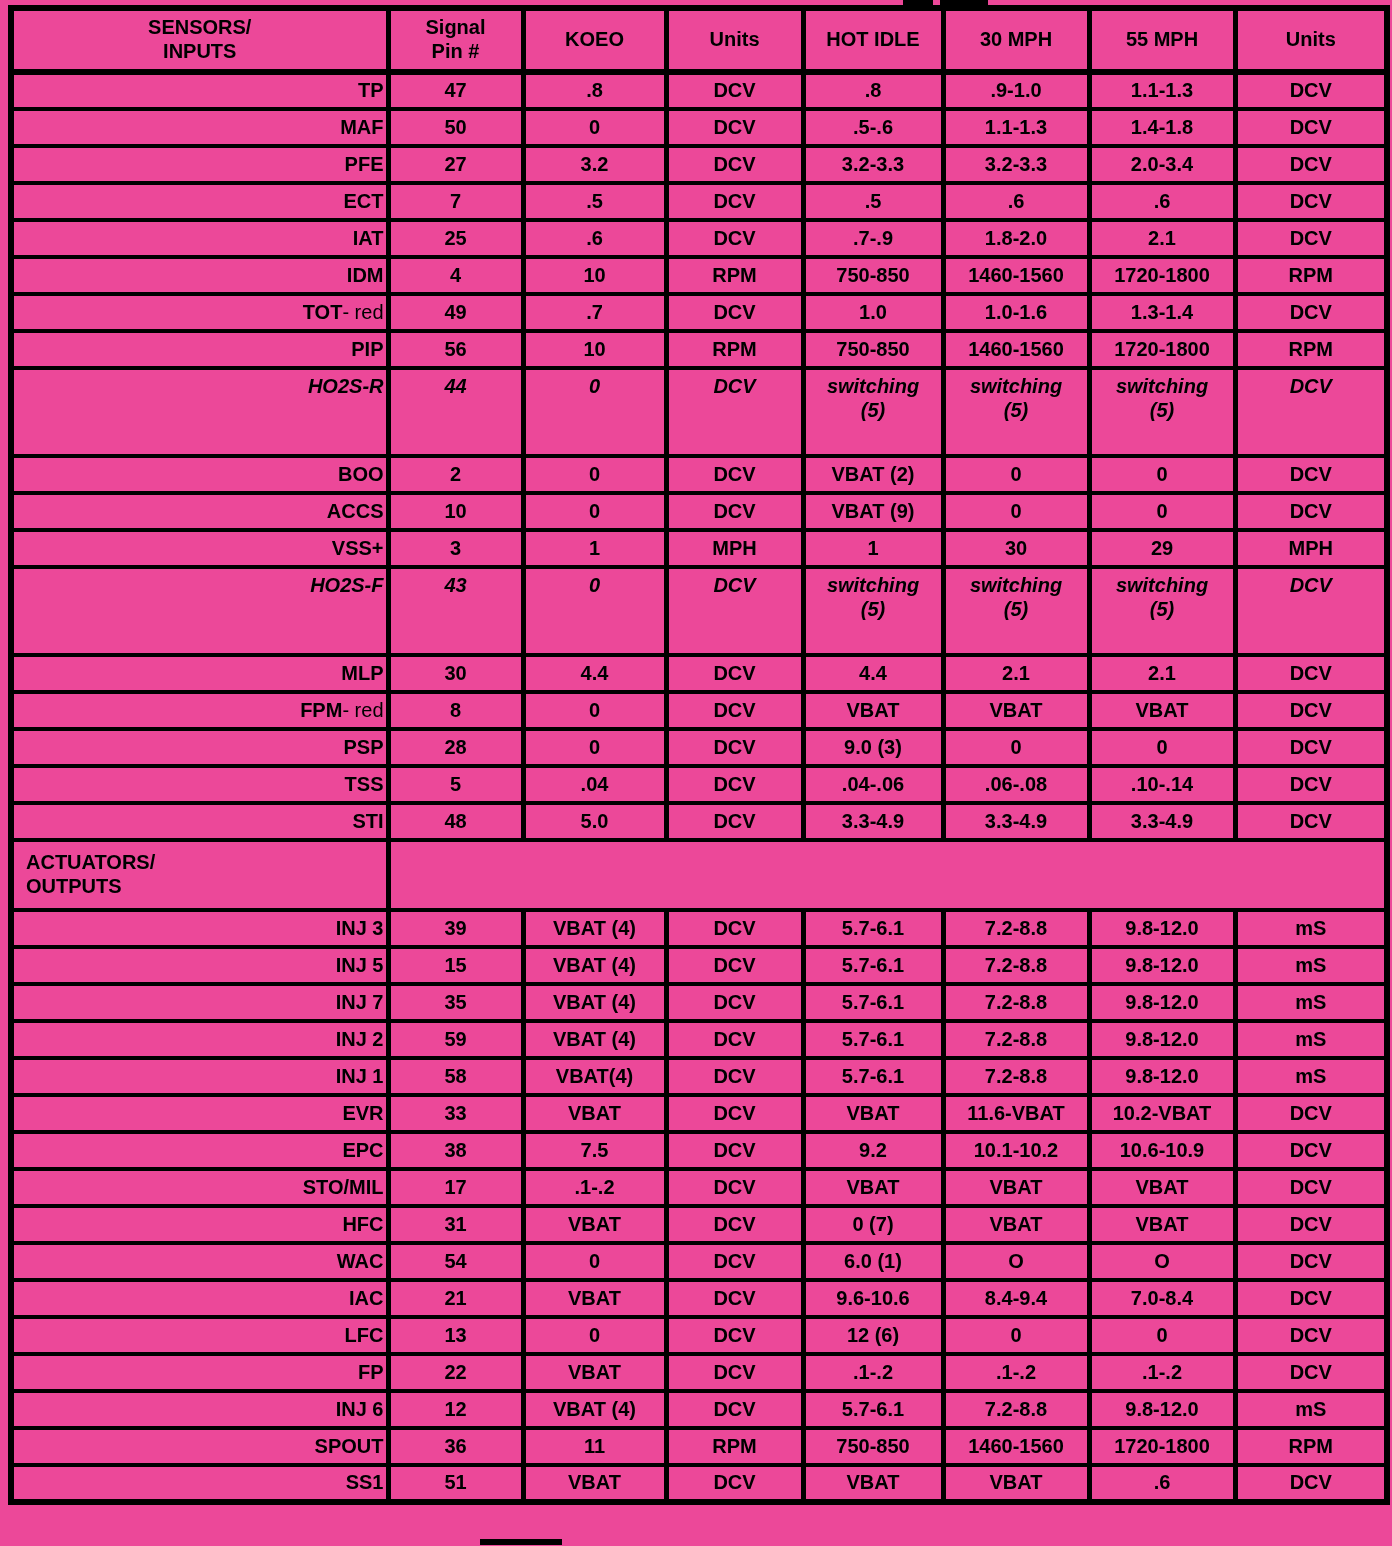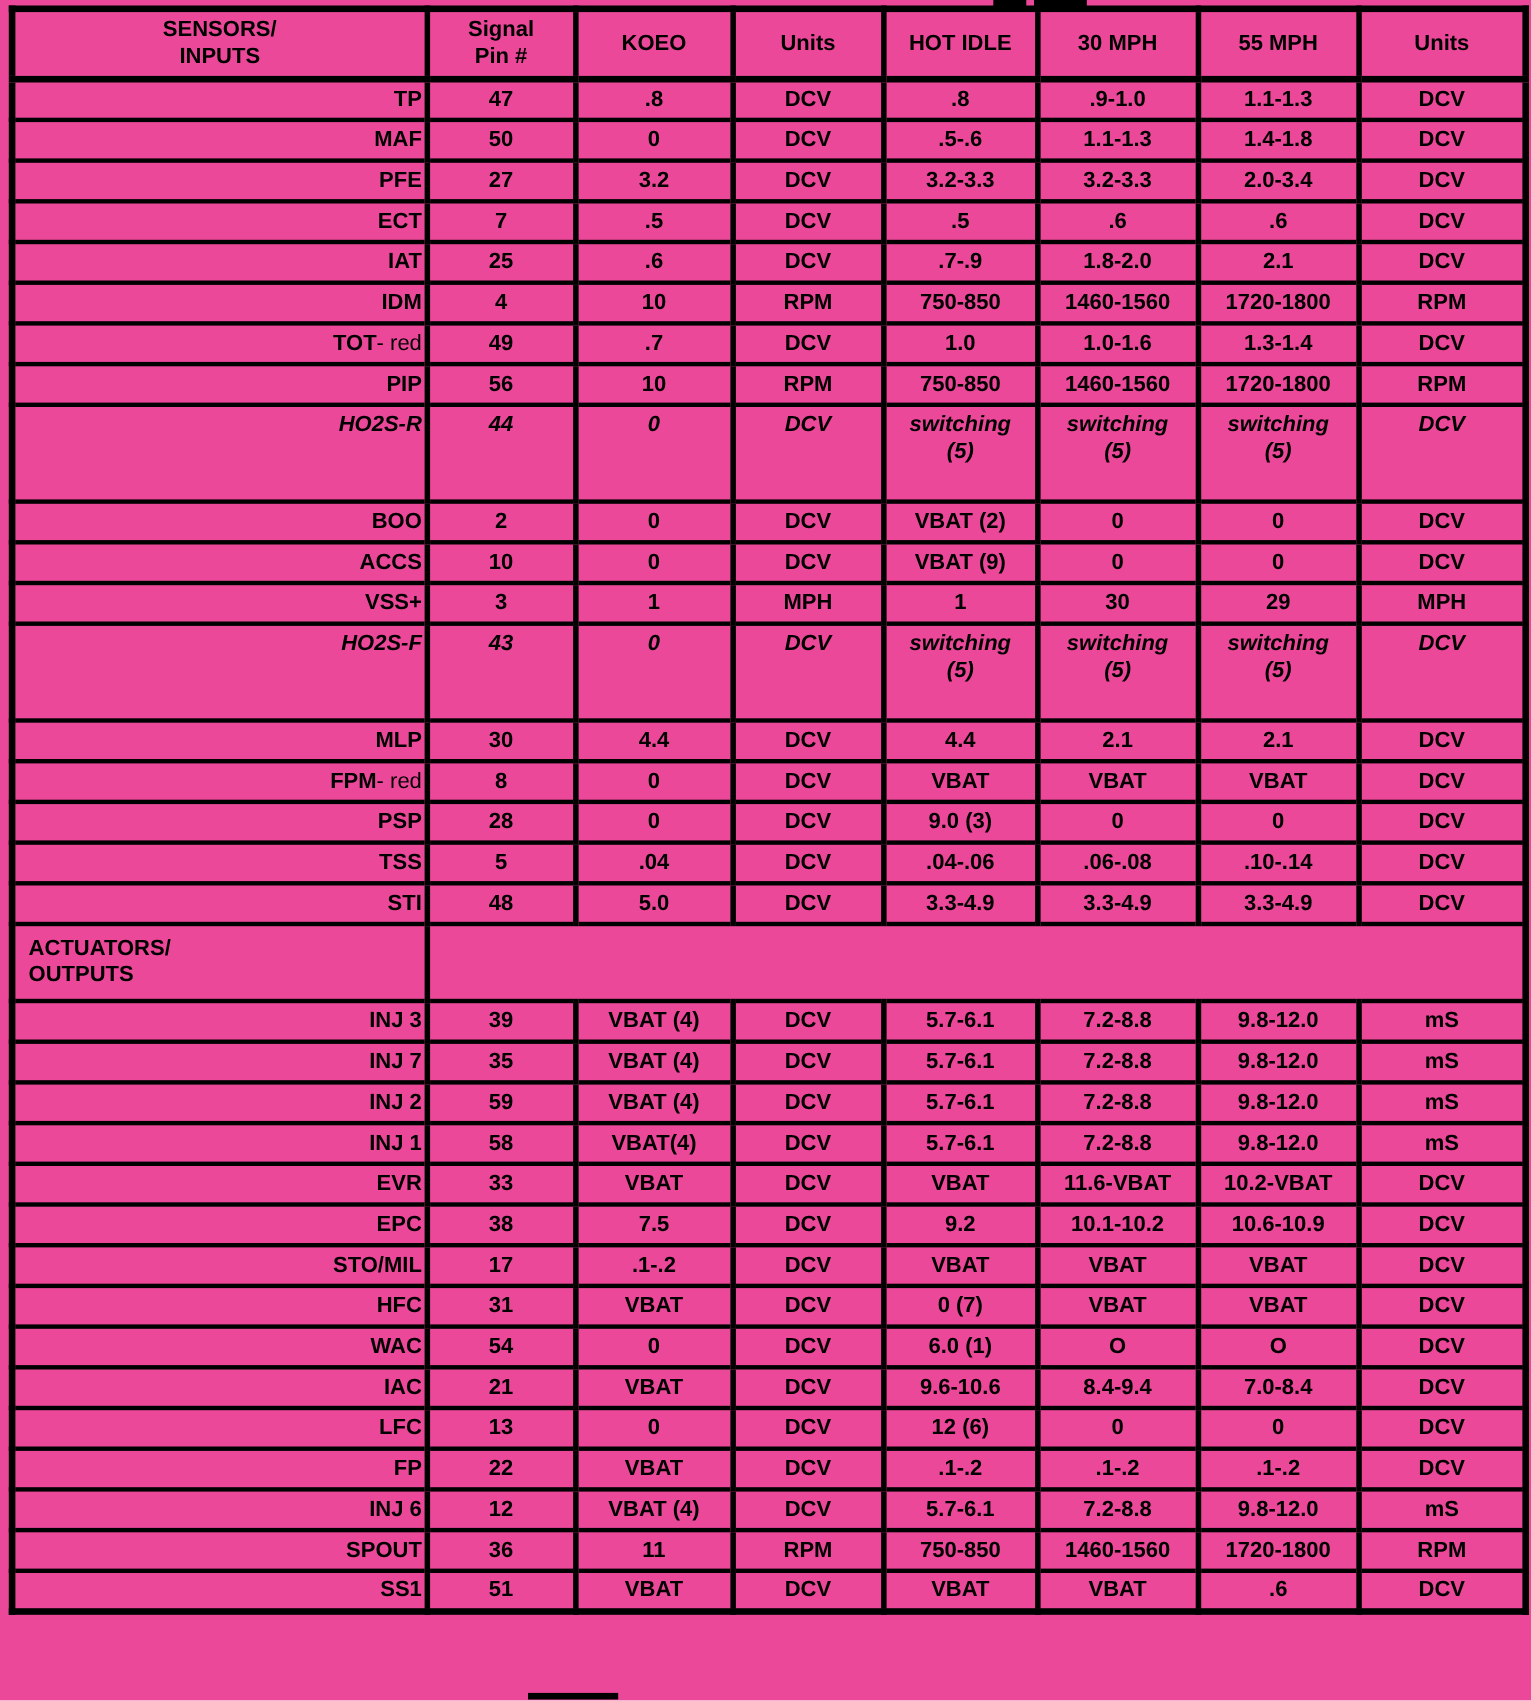--- a/index.html
+++ b/index.html
@@ -280,20 +280,30 @@
           <td class="name"><span>INJ 3</span></td>
           <td>39</td>
           <td>VBAT (4)</td>
           <td>DCV</td>
           <td>5.7-6.1</td>
           <td>7.2-8.8</td>
           <td>9.8-12.0</td>
           <td>mS</td>
         </tr>
         <tr class="normal">
+          <td class="name"><span>INJ 5</span></td>
+          <td>15</td>
+          <td>VBAT (4)</td>
+          <td>DCV</td>
+          <td>5.7-6.1</td>
+          <td>7.2-8.8</td>
+          <td>9.8-12.0</td>
+          <td>mS</td>
+        </tr>
+        <tr class="normal">
           <td class="name"><span>INJ 7</span></td>
           <td>35</td>
           <td>VBAT (4)</td>
           <td>DCV</td>
           <td>5.7-6.1</td>
           <td>7.2-8.8</td>
           <td>9.8-12.0</td>
           <td>mS</td>
         </tr>
         <tr class="normal">

